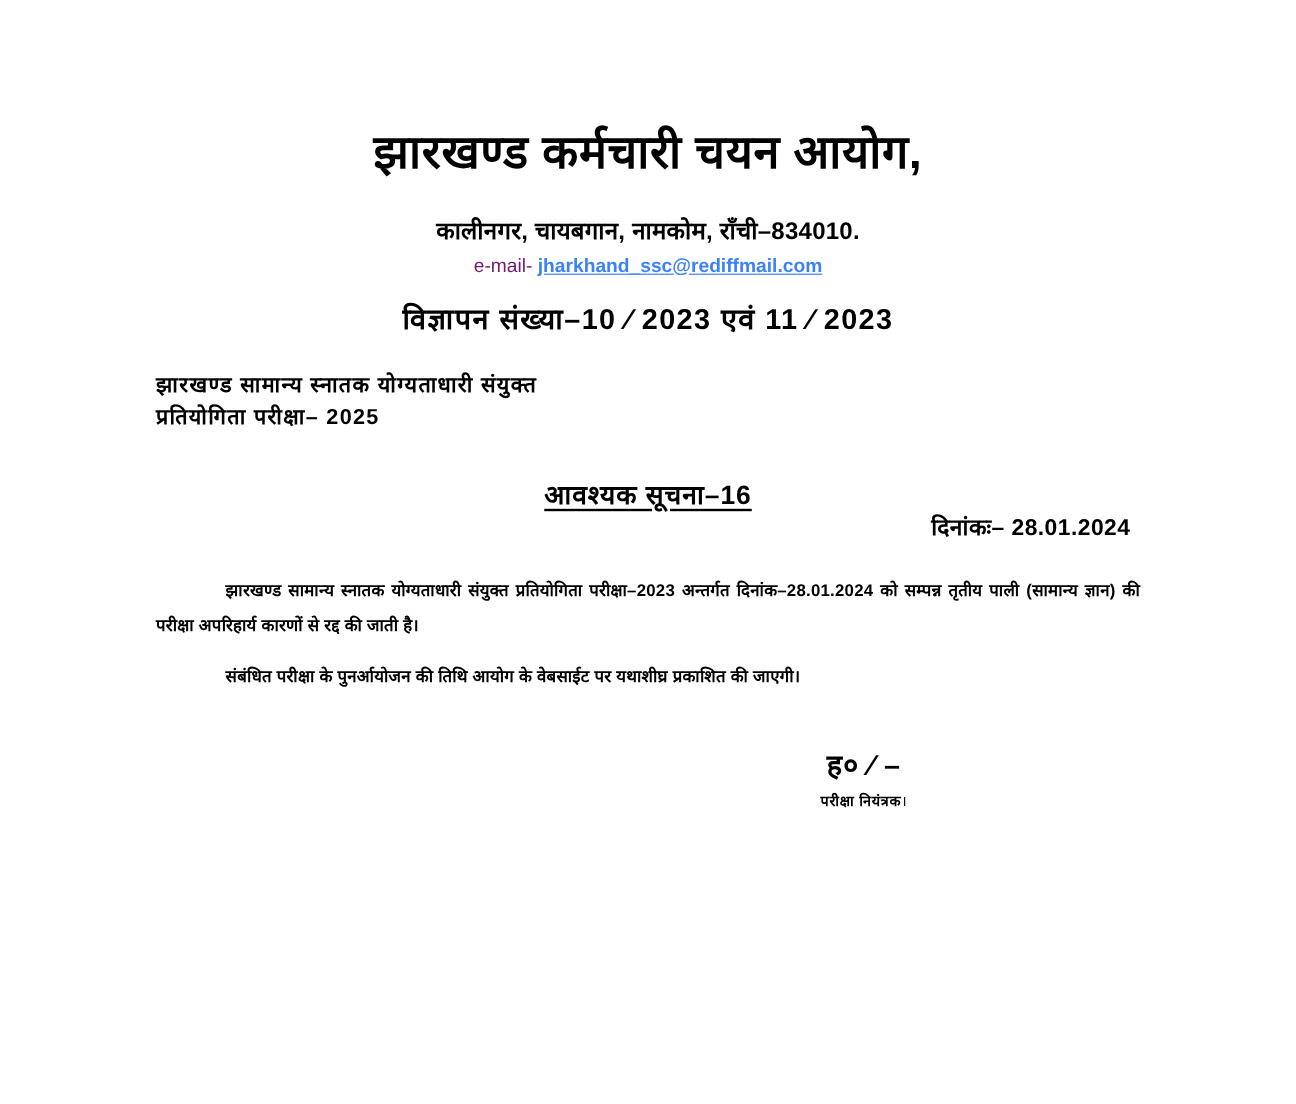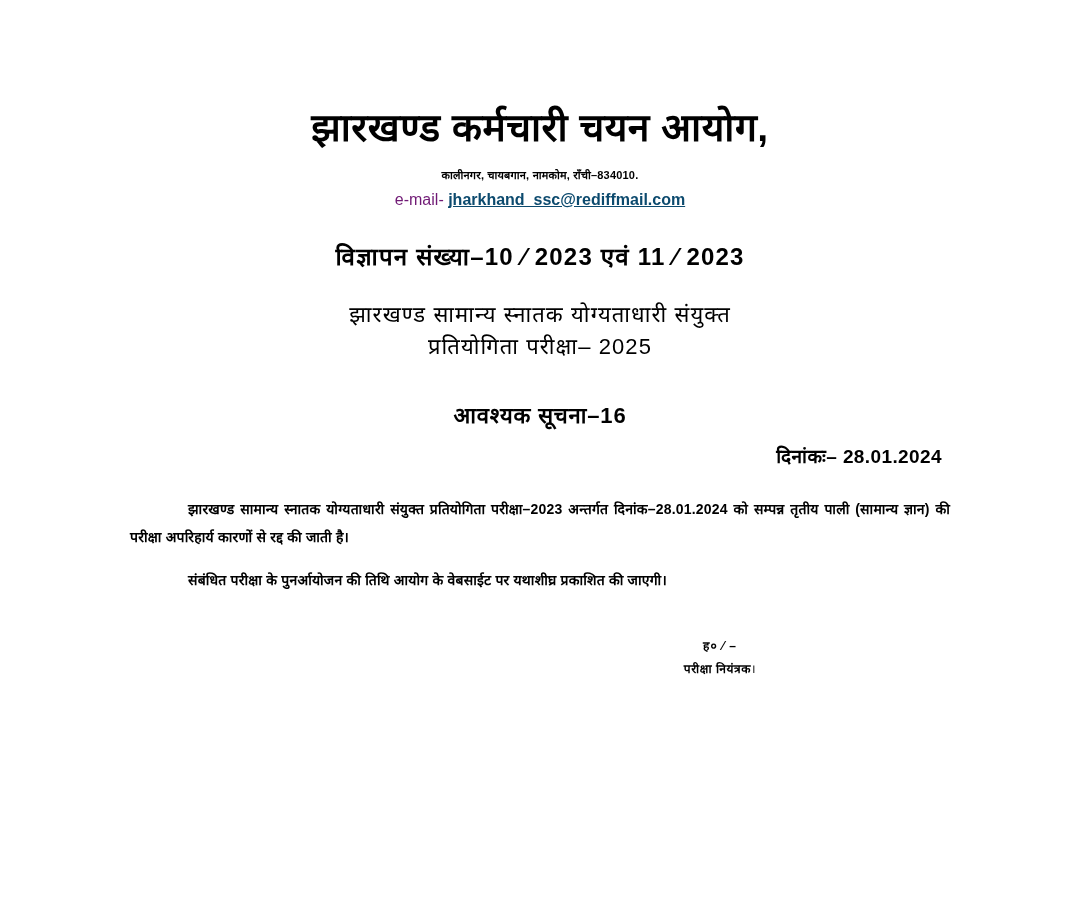--- a/index.html
+++ b/index.html
@@ -26,72 +26,71 @@
   .org-title {
     text-align: center;
     font-size: 39px;
     font-weight: 700;
     letter-spacing: 0.5px;
     margin-top: 105px;
     line-height: 1.2;
   }
   .org-address {
     text-align: center;
-    font-size: 11px;
+    font-size: 20px;
     font-weight: 600;
-    margin-top: 15px;
+    margin-top: 26px;
     letter-spacing: 0.2px;
   }
   .org-email-line {
     text-align: center;
     font-size: 16px;
     margin-top: 9px;
   }
   .org-email-label {
     color: #701a75;
   }
   .org-email-link {
-    color: #0c4a6e;
+    color: #3b82f6;
     text-decoration: underline;
     font-weight: 600;
   }
 
   
   .advt-line {
     text-align: center;
     font-size: 24px;
     font-weight: 700;
-    margin-top: 30px;
+    margin-top: 16px;
     letter-spacing: 1.2px;
   }
   .exam-name {
-    text-align: center;
-    font-size: 22px;
-    font-weight: 400;
+    font-size: 18px;
+    font-weight: 700;
     margin-top: 27px;
     line-height: 1.45;
     letter-spacing: 1.1px;
   }
 
   
   .notice-title {
     text-align: center;
     font-size: 22px;
     font-weight: 700;
     margin-top: 36px;
     letter-spacing: 0.8px;
   }
   .notice-title span {
+    text-decoration: underline;
     text-underline-offset: 4px;
   }
   .notice-date {
     text-align: right;
     font-size: 19px;
     font-weight: 600;
-    margin-top: 14px;
     padding-right: 8px;
     letter-spacing: 0.4px;
   }
 
   
   .body-block {
     margin-top: 26px;
   }
   .para {
     font-size: 14px;
@@ -109,21 +108,21 @@
     margin-top: 0;
   }
 
   
   .sign-block {
     margin-top: 42px;
     text-align: center;
     padding-left: 360px;
   }
   .sign-mark {
-    font-size: 12px;
+    font-size: 24px;
     font-weight: 600;
     letter-spacing: 1px;
   }
   .sign-desig {
     font-size: 12px;
     font-weight: 600;
     margin-top: 6px;
     letter-spacing: 0.6px;
   }
   .sign-desig .tail {

